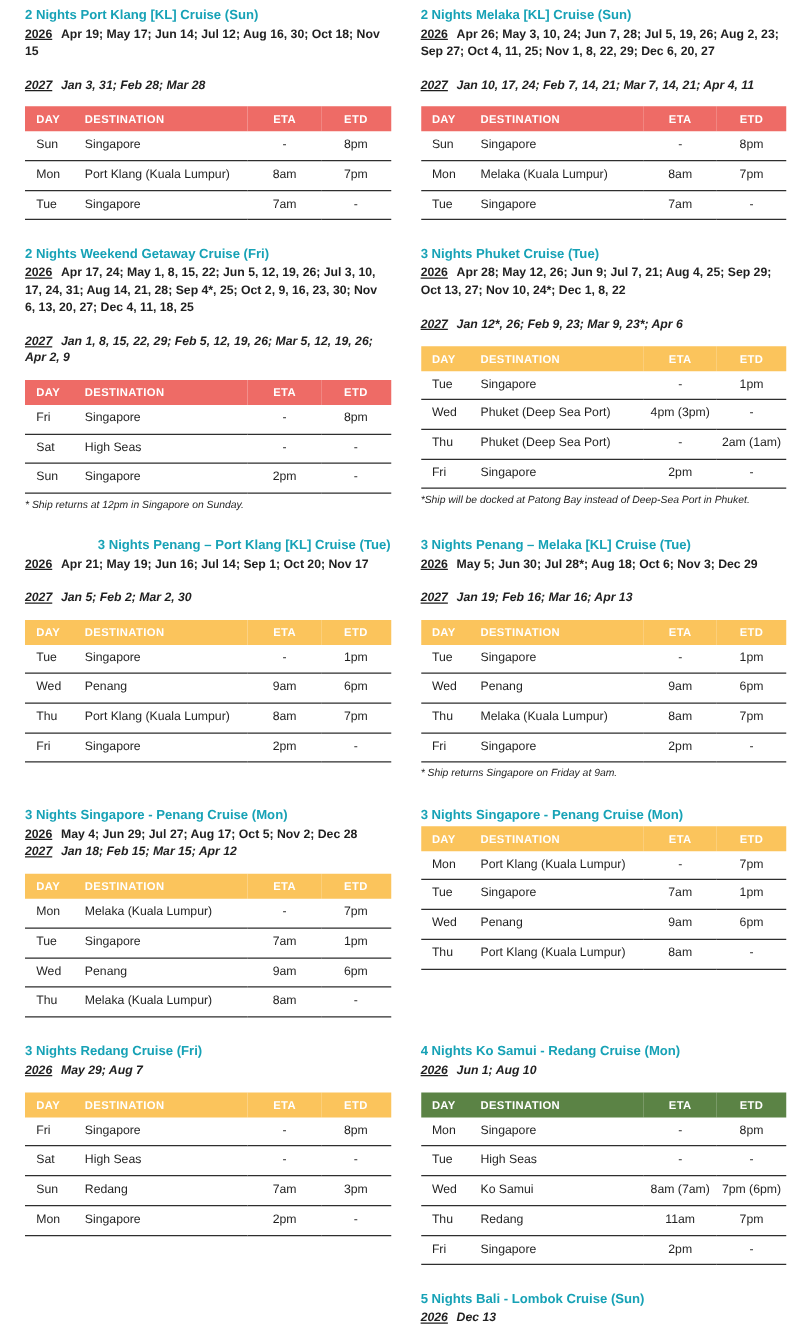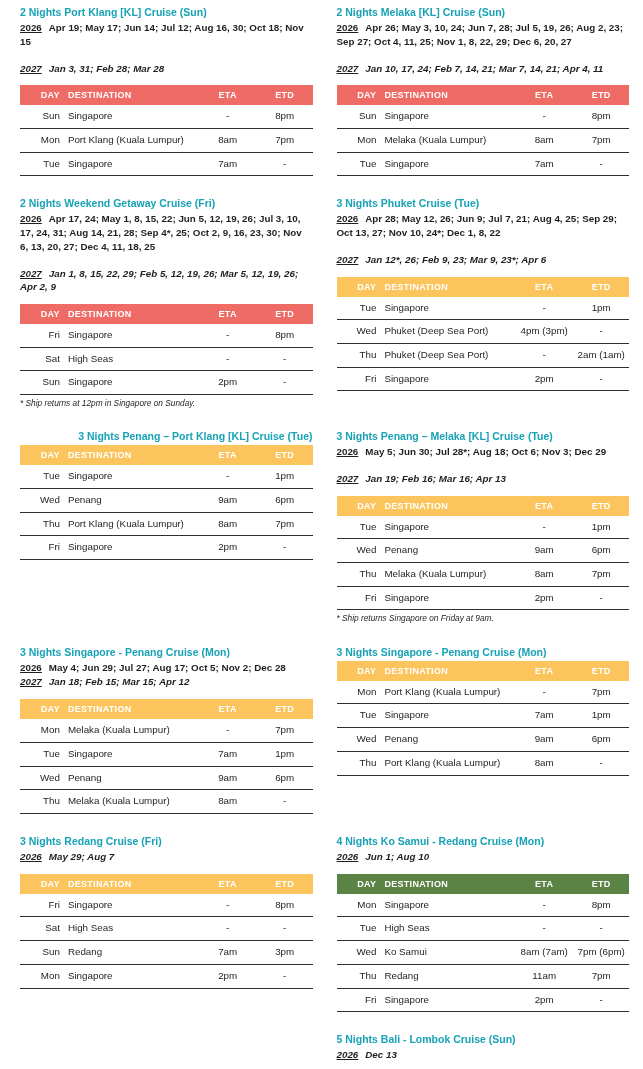--- a/index.html
+++ b/index.html
@@ -9,21 +9,21 @@
   .section { margin-bottom: 21px; }
   .title { margin: 0 0 2px 0; font-size: 10.5px; font-weight: 700; line-height: 1.25; }
   .schedule { margin-bottom: 0; }
   .sched-line { font-size: 9.8px; font-weight: 700; line-height: 1.4; margin-bottom: 13px; }
   .section.compact .sched-line { margin-bottom: 1px; }
   .schedule .sched-line:last-child { margin-bottom: 10px; font-style: italic; }
   .year { text-decoration: underline; margin-right: 7px; }
   table { width: 100%; border-collapse: collapse; table-layout: fixed; }
   th { font-size: 9px; color: #ffffff; text-align: left; padding: 5px 4px; font-weight: 700; letter-spacing: .3px; }
   td { font-size: 9.8px; padding: 4px 4px; border-bottom: 1.1px solid #2e2e2e; white-space: pre-line; vertical-align: middle; line-height: 1.5; }
-  .col0 { width: 15%; padding-left: 9px; text-align: right; }
+  .col0 { width: 15%; padding-left: 9px; }
   .col1 { width: 46%; }
   .col2 { width: 20%; text-align: center; }
   .col3 { width: 19%; text-align: center; }
   .footnote { font-size: 8.3px; font-style: italic; margin-top: 3px; line-height: 1.35; }
 </style>
 </head>
 <body>
 
 <div class="page">
   <div class="grid" id="sections-grid">
@@ -179,24 +179,29 @@
               <td class="col3">2am (1am)</td>
             </tr>
             <tr>
               <td class="col0">Fri</td>
               <td class="col1">Singapore</td>
               <td class="col2">2pm</td>
               <td class="col3">-</td>
             </tr>
           </tbody>
     </table>
+    <div class="footnote">*Ship will be docked at Patong Bay instead of Deep-Sea Port in Phuket.</div>
   </section>
 
   <section class="section">
     <h3 class="title" style="color: rgb(23, 162, 182); text-align: right;">3 Nights Penang – Port Klang [KL] Cruise (Tue)</h3>
+    <div class="schedule">
+          <div class="sched-line"><span class="year">2026</span><span class="dates">Apr 21; May 19; Jun 16; Jul 14; Sep 1; Oct 20; Nov 17</span></div>
+          <div class="sched-line"><span class="year">2027</span><span class="dates">Jan 5; Feb 2; Mar 2, 30</span></div>
+        </div>
     <table class="tbl">
       <thead>
             <tr>
               <th class="col0" style="background: rgb(251, 196, 92);">DAY</th>
               <th class="col1" style="background: rgb(251, 196, 92);">DESTINATION</th>
               <th class="col2" style="background: rgb(251, 196, 92);">ETA</th>
               <th class="col3" style="background: rgb(251, 196, 92);">ETD</th>
             </tr>
           </thead>
       <tbody>

